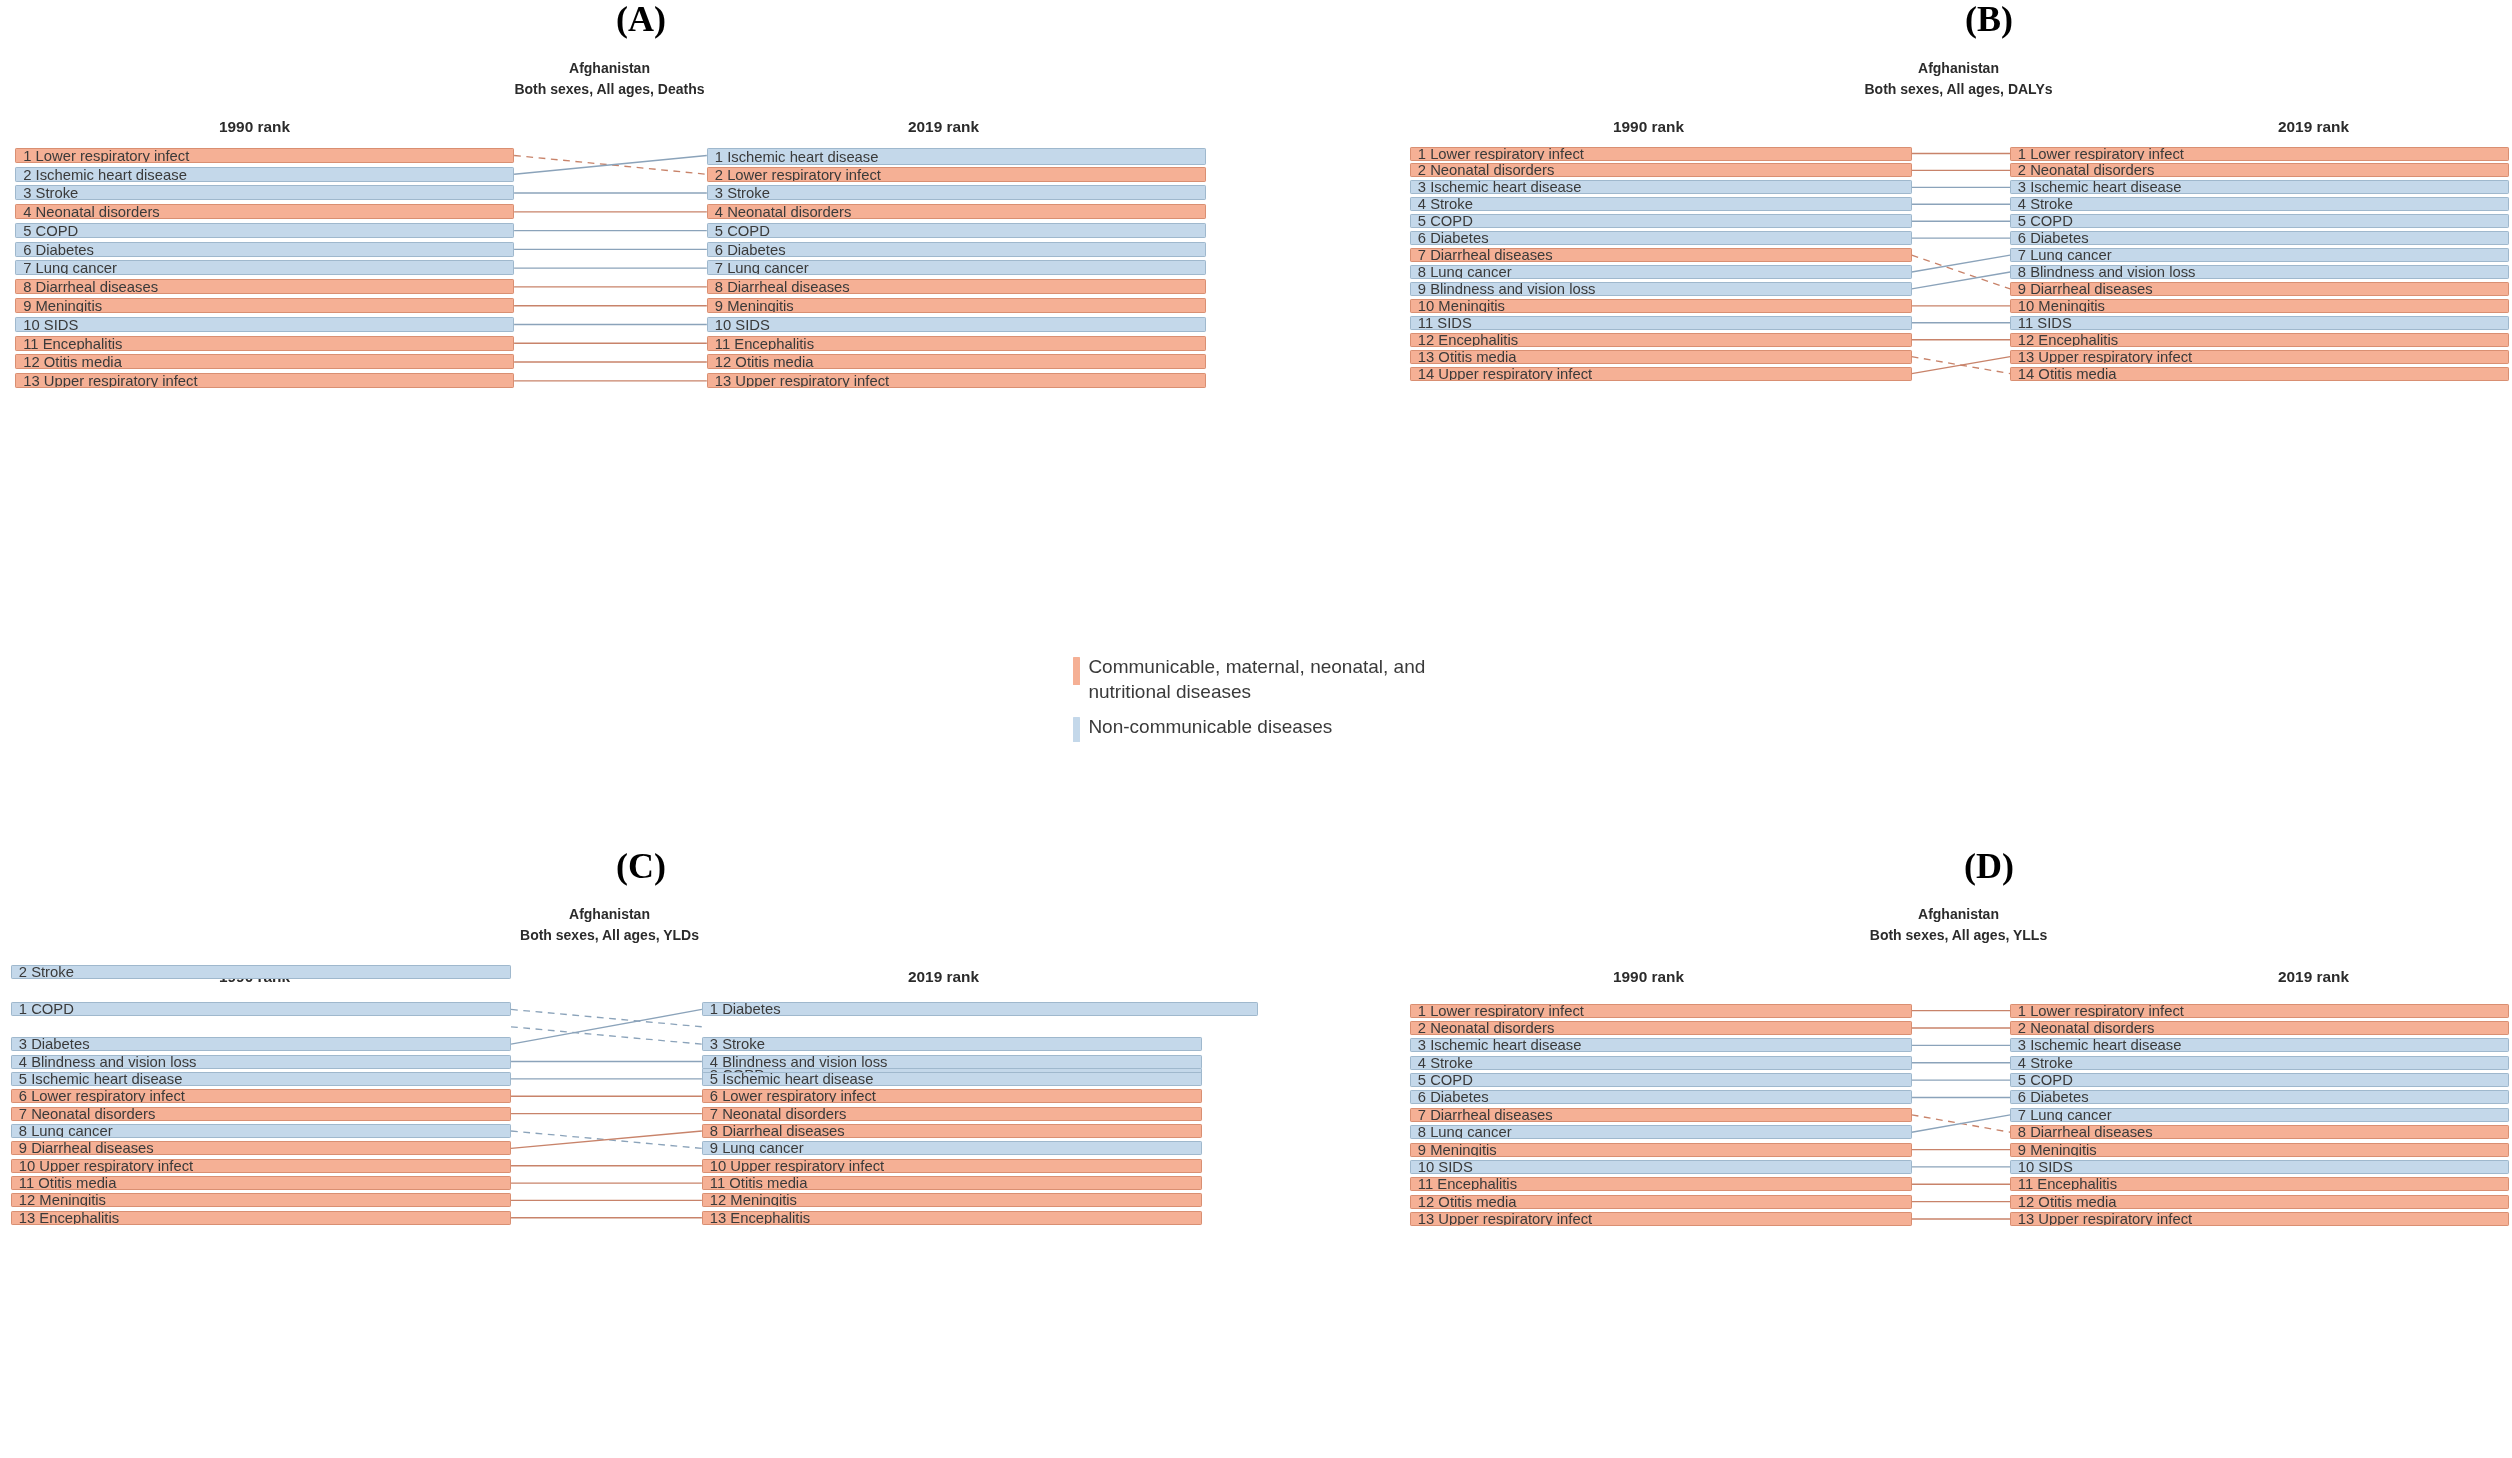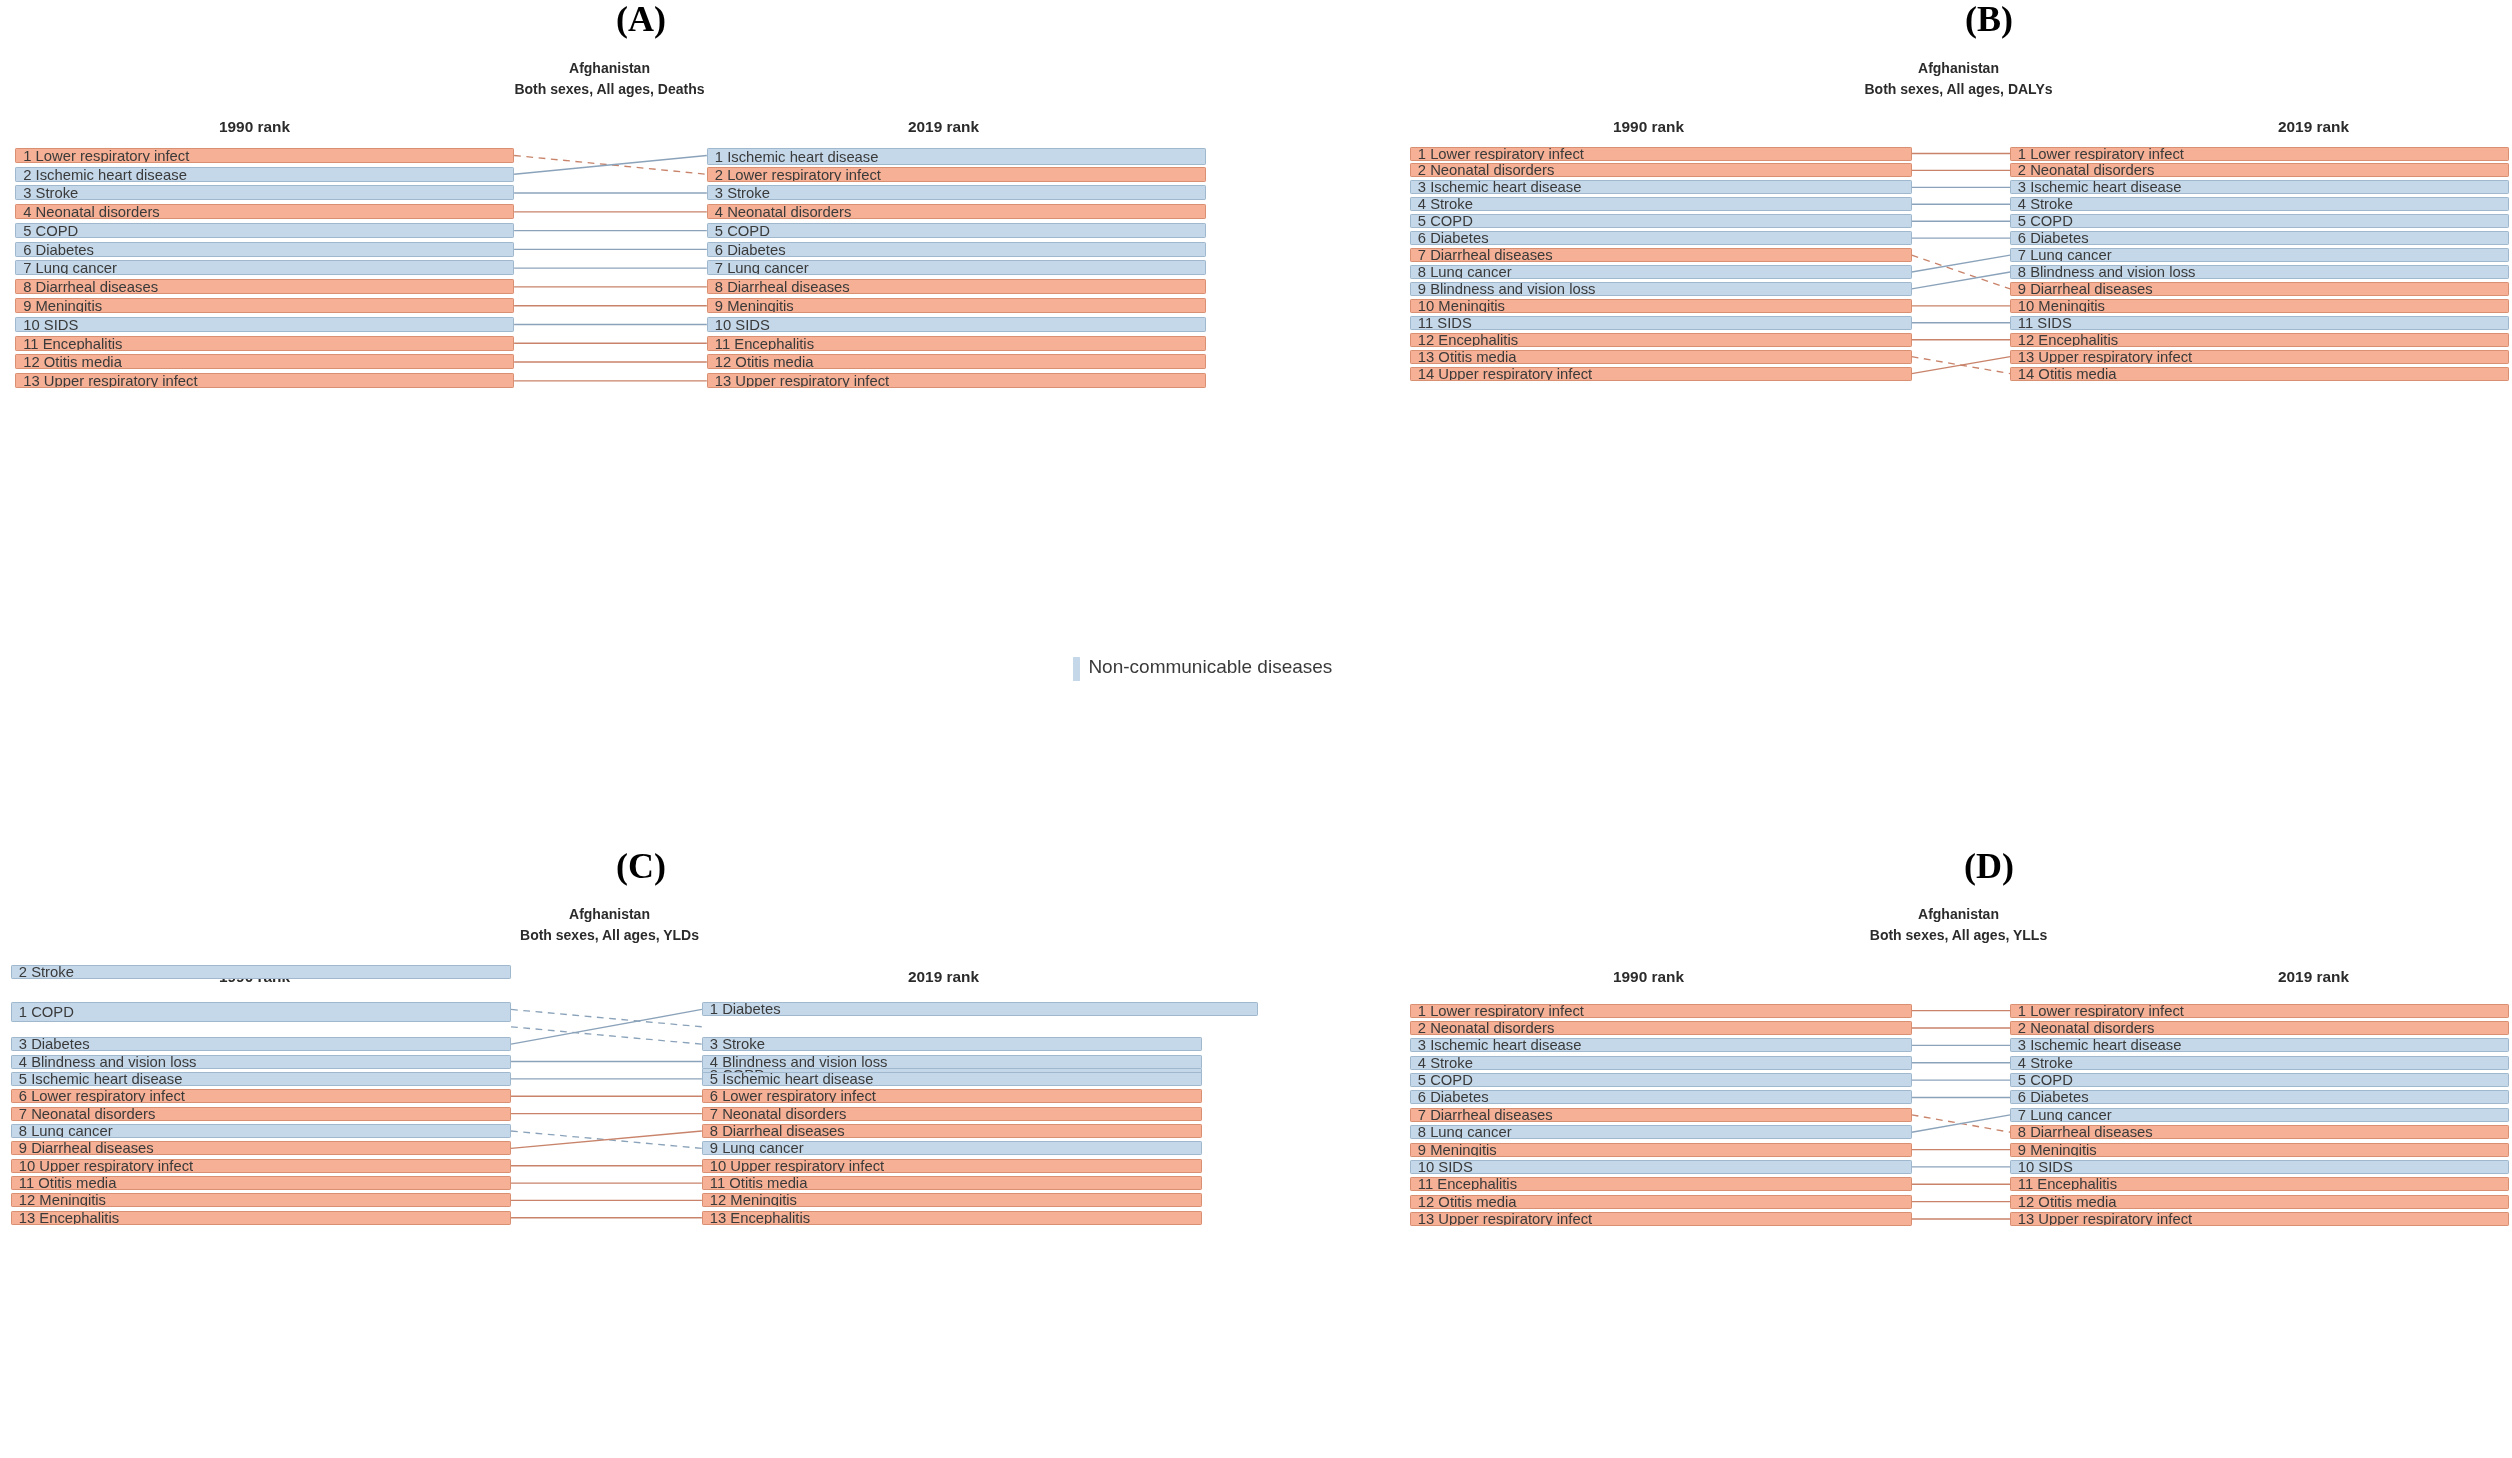--- a/index.html
+++ b/index.html
@@ -167,21 +167,21 @@
         <line x1="830" y1="1752.3" x2="1140" y2="1752.3" stroke="#8ba3ba" stroke-width="2.2"></line>
         <line x1="830" y1="1780.5" x2="1140" y2="1780.5" stroke="#c8836a" stroke-width="2.2"></line>
         <line x1="830" y1="1808.7" x2="1140" y2="1808.7" stroke="#c8836a" stroke-width="2.2"></line>
         <line x1="830" y1="1836.9" x2="1140" y2="1865.1" stroke="#8ba3ba" stroke-width="2.2" stroke-dasharray="11 9"></line>
         <line x1="830" y1="1865.1" x2="1140" y2="1836.9" stroke="#c8836a" stroke-width="2.2"></line>
         <line x1="830" y1="1893.3" x2="1140" y2="1893.3" stroke="#c8836a" stroke-width="2.2"></line>
         <line x1="830" y1="1921.5" x2="1140" y2="1921.5" stroke="#c8836a" stroke-width="2.2"></line>
         <line x1="830" y1="1949.7" x2="1140" y2="1949.7" stroke="#c8836a" stroke-width="2.2"></line>
         <line x1="830" y1="1977.9" x2="1140" y2="1977.9" stroke="#c8836a" stroke-width="2.2"></line>
       </svg>
-      <div class="rankbox ncd" style="left: 11px; top: 1002px; width: 500px; height: 20px;">1 COPD</div>
+      <div class="rankbox ncd" style="left: 11px; top: 1002px; width: 500px; height: 14px;">1 COPD</div>
       <div class="rankbox ncd" style="left: 11px; top: 965px; width: 500px; height: 14px;">2 Stroke</div>
       <div class="rankbox ncd" style="left: 11px; top: 1037px; width: 500px; height: 14px;">3 Diabetes</div>
       <div class="rankbox ncd" style="left: 11px; top: 1055px; width: 500px; height: 14px;">4 Blindness and vision loss</div>
       <div class="rankbox ncd" style="left: 11px; top: 1072px; width: 500px; height: 14px;">5 Ischemic heart disease</div>
       <div class="rankbox cmnn" style="left: 11px; top: 1089px; width: 500px; height: 14px;">6 Lower respiratory infect</div>
       <div class="rankbox cmnn" style="left: 11px; top: 1107px; width: 500px; height: 14px;">7 Neonatal disorders</div>
       <div class="rankbox ncd" style="left: 11px; top: 1124px; width: 500px; height: 14px;">8 Lung cancer</div>
       <div class="rankbox cmnn" style="left: 11px; top: 1141px; width: 500px; height: 14px;">9 Diarrheal diseases</div>
       <div class="rankbox cmnn" style="left: 11px; top: 1159px; width: 500px; height: 14px;">10 Upper respiratory infect</div>
       <div class="rankbox cmnn" style="left: 11px; top: 1176px; width: 500px; height: 14px;">11 Otitis media</div>
@@ -246,18 +246,22 @@
       <div class="rankbox ncd" style="left: 2010px; top: 1108px; width: 499px; height: 14px;">7 Lung cancer</div>
       <div class="rankbox cmnn" style="left: 2010px; top: 1125px; width: 499px; height: 14px;">8 Diarrheal diseases</div>
       <div class="rankbox cmnn" style="left: 2010px; top: 1143px; width: 499px; height: 14px;">9 Meningitis</div>
       <div class="rankbox ncd" style="left: 2010px; top: 1160px; width: 499px; height: 14px;">10 SIDS</div>
       <div class="rankbox cmnn" style="left: 2010px; top: 1177px; width: 499px; height: 14px;">11 Encephalitis</div>
       <div class="rankbox cmnn" style="left: 2010px; top: 1195px; width: 499px; height: 14px;">12 Otitis media</div>
       <div class="rankbox cmnn" style="left: 2010px; top: 1212px; width: 499px; height: 14px;">13 Upper respiratory infect</div>
     </div>
     <div class="legend" style="left: 1073px; top: 654px;">
       <div class="legend-row">
+        <div class="swatch" style="background: rgb(245, 176, 149); height: 28px; margin-top: 2.5px;"></div>
+        <div class="legend-text">Communicable, maternal, neonatal, and nutritional diseases</div>
+      </div>
+      <div class="legend-row">
         <div class="swatch" style="background: rgb(196, 216, 234); height: 24.6px; margin-top: 2.5px;"></div>
         <div class="legend-text">Non-communicable diseases</div>
       </div>
     </div>
   </div>
 
 
 </body></html>

